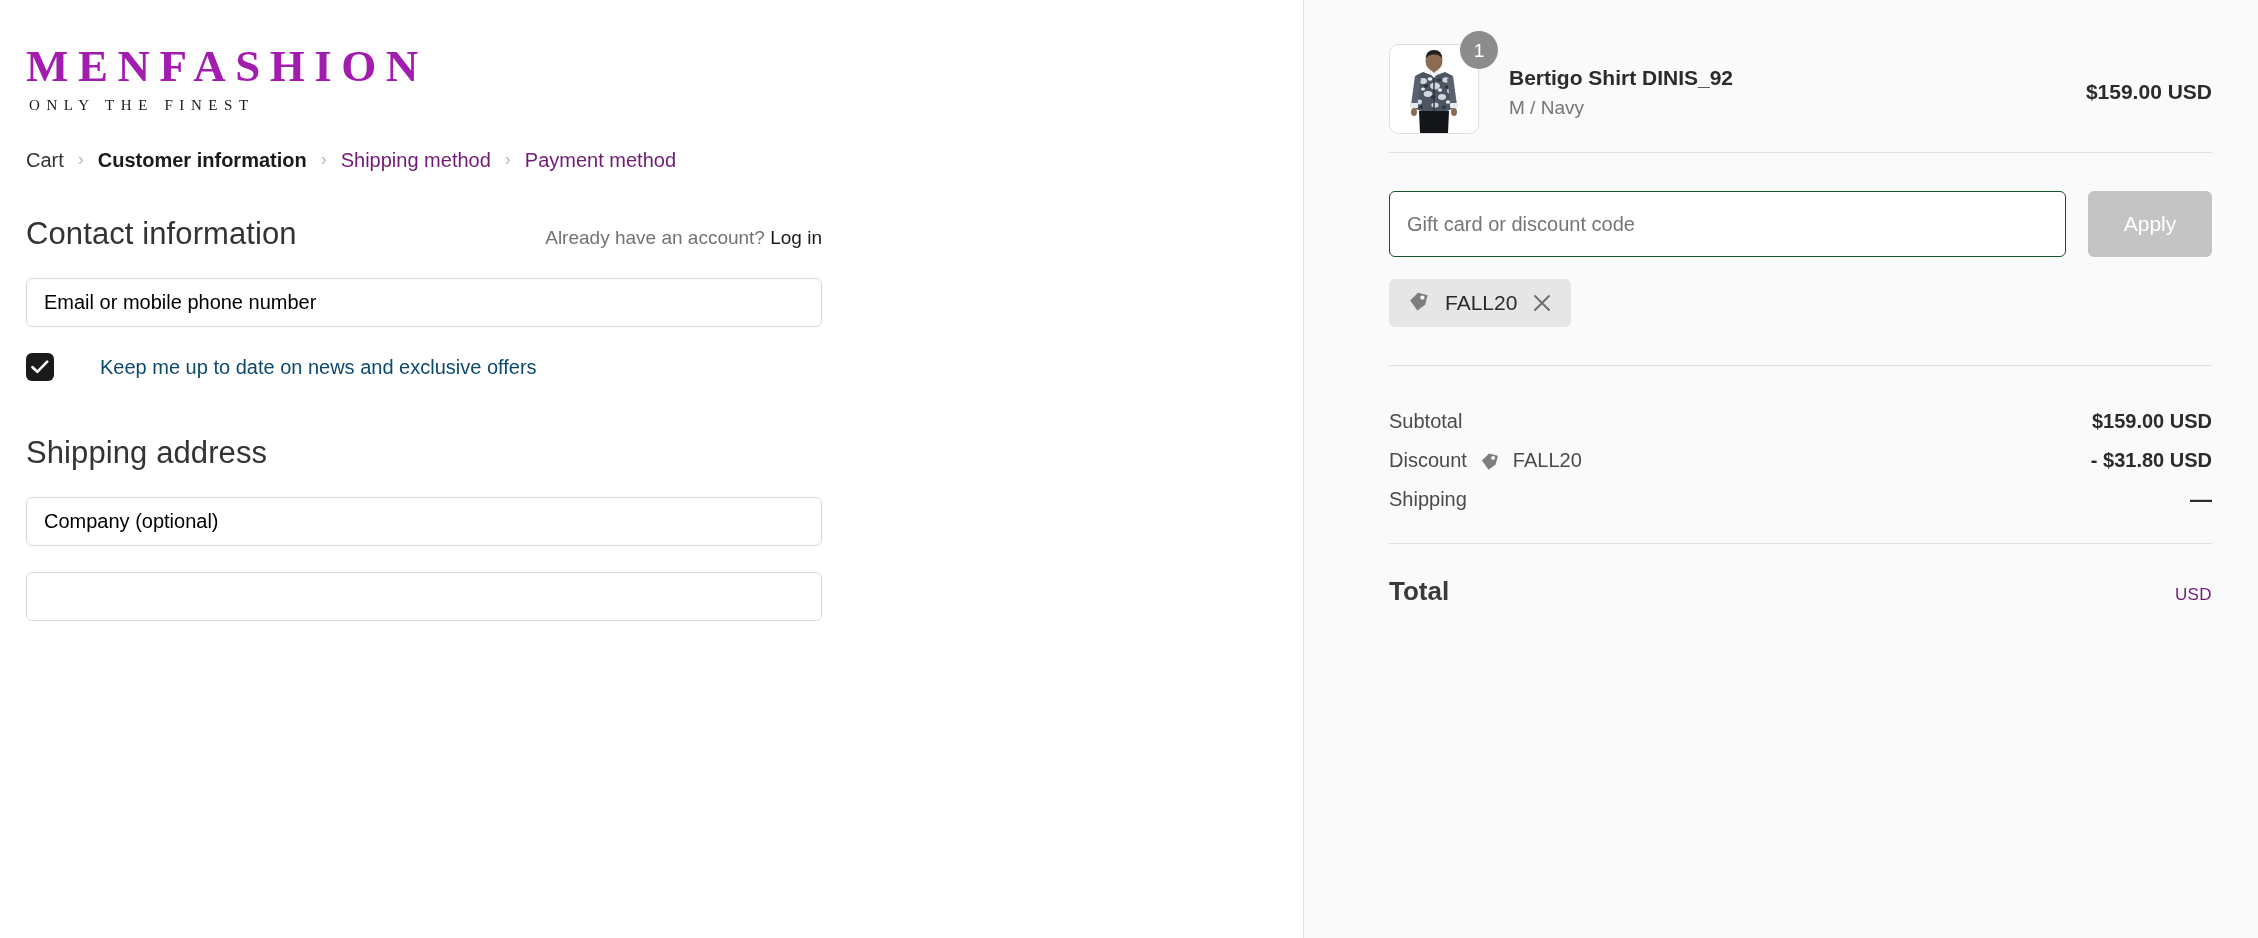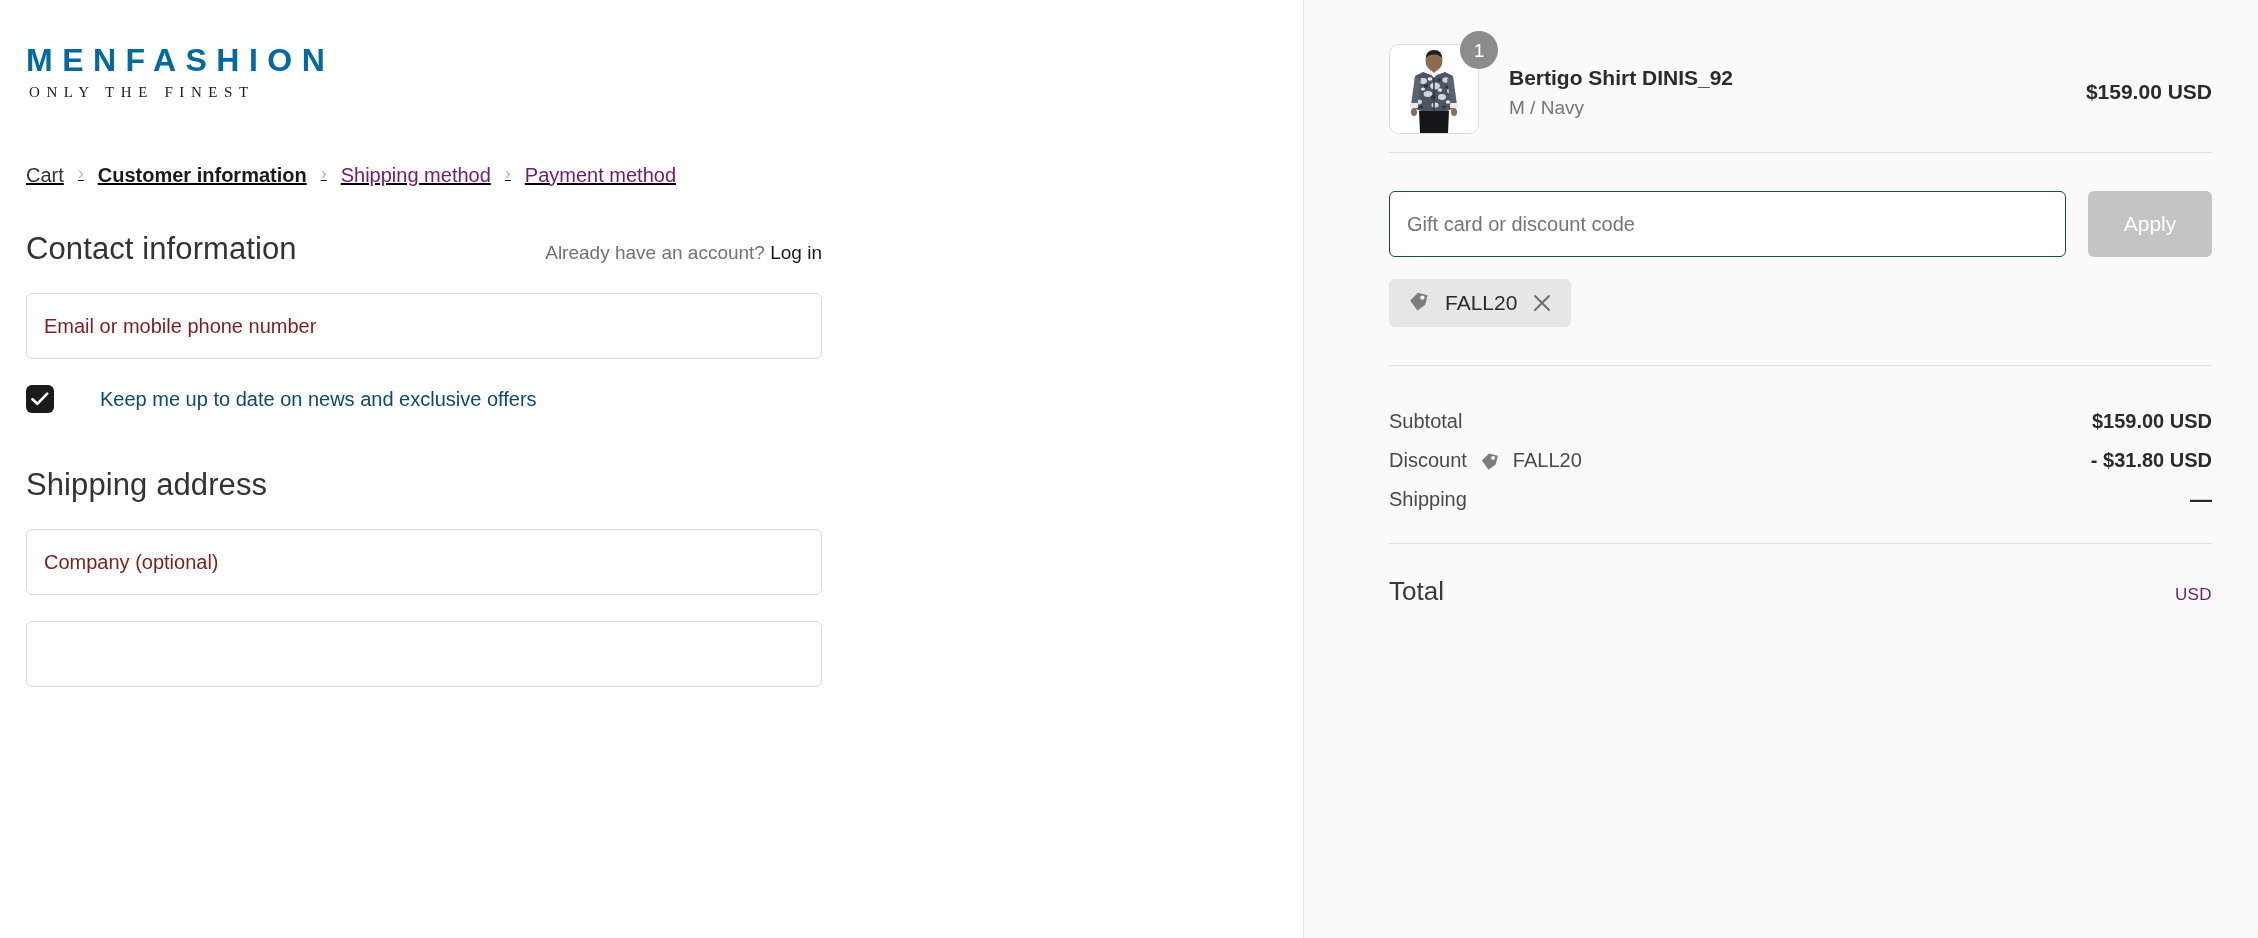--- a/index.html
+++ b/index.html
@@ -26,46 +26,46 @@
     position: relative;
     overflow: hidden;
   }
   .left-inner {
     padding: 0 0 0 26px;
     width: 1190px;
   }
 
   .logo-block { padding-top: 44px; }
   .logo-main {
-    font-family: Liberation Sans, sans-serif;
-    font-size: 32px;
+    font-family: Liberation Serif, serif;
+    font-size: 45px;
     font-weight: 700;
     letter-spacing: 9.5px;
-    color: #0369a1;
+    color: #a21caf;
     line-height: 1.0;
     white-space: nowrap;
   }
   .logo-sub {
     font-family: "Liberation Serif", serif;
     font-size: 15px;
     font-weight: 400;
     letter-spacing: 6.6px;
     color: #1a1a1a;
     margin-top: 8px;
     margin-left: 3px;
     white-space: nowrap;
   }
 
   .breadcrumb {
-    margin-top: 64px;
-    display: flex;
+    margin-top: 36px;
+    display: flex;
+    align-items: center;
     font-size: 20px;
     line-height: 1;
     white-space: nowrap;
-    text-decoration: underline;
   }
   .crumb { color: #333333; }
   .crumb.active { color: #1a1a1a; font-weight: 700; }
   .crumb.muted { color: #701a75; }
   .crumb-sep {
     color: #b9b9b9;
     margin: 0 14px;
     font-size: 18px;
     display: inline-block;
     transform: translateY(-1px);
@@ -90,30 +90,30 @@
     white-space: nowrap;
   }
   .account-line .login-link {
     color: #1a1a1a;
     text-decoration: none;
     cursor: pointer;
   }
 
   .field {
     margin-top: 26px;
-    height: 66px;
+    height: 49px;
     width: 796px;
     border: 1px solid #d9d9d9;
     border-radius: 6px;
     background: #ffffff;
     display: flex;
     align-items: center;
     padding: 0 17px;
     font-size: 20px;
-    color: #7f1d1d;
+    color: #000000;
     cursor: text;
   }
   .field.half { width: 388px; margin-top: 0; }
   .row2 {
     margin-top: 28px;
     display: flex;
     gap: 20px;
     width: 796px;
   }
 
@@ -282,21 +282,21 @@
   .summary-value.dash { font-size: 22px; font-weight: 700; letter-spacing: 0; }
   .discount-code-inline { font-size: 20px; color: #4a4a4a; }
 
   .total-divider { margin-top: 24px; }
   .total-row {
     display: flex;
     align-items: baseline;
     justify-content: space-between;
     padding-top: 32px;
   }
-  .total-label { font-size: 26px; color: #3a3a3a; }
+  .total-label { font-size: 26px; color: #3a3a3a; font-weight: bold; }
   .total-right { display: flex; align-items: baseline; gap: 14px; }
   .total-currency { font-size: 17px; color: #701a75; letter-spacing: 0.4px; }
   .total-amount {
     font-size: 40px;
     font-weight: 700;
     color: #1f1f1f;
     letter-spacing: -0.5px;
   }
 </style>
 </head>

